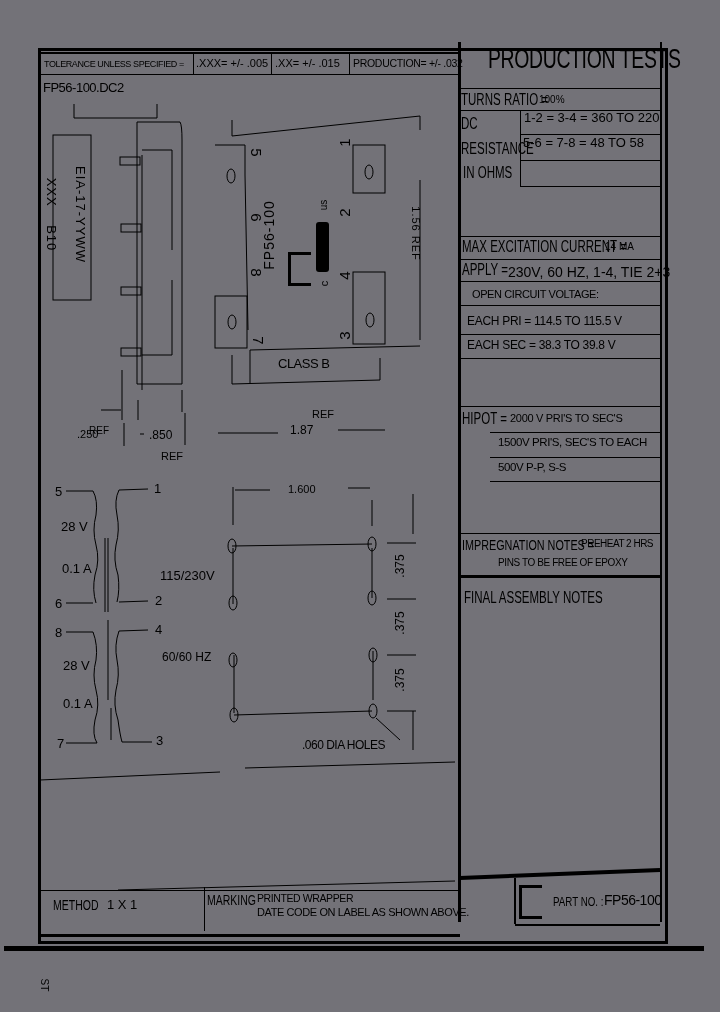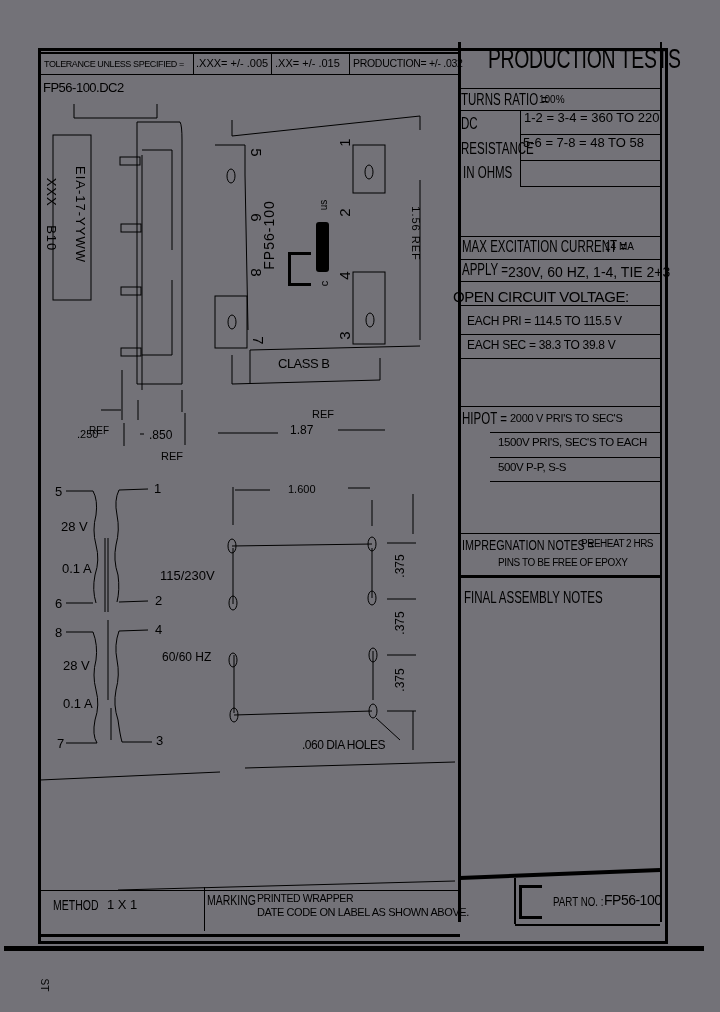--- a/index.html
+++ b/index.html
@@ -52,21 +52,21 @@
 <div class="hline" style="left:520px;top:160px;width:140px;"></div>
 <div class="hline" style="left:520px;top:186px;width:140px;"></div>
 
 <div class="hline" style="left:460px;top:236px;width:200px;"></div>
 <div class="txt narrow" style="left:462px;top:239px;font-size:16px;transform:scaleX(0.72);">MAX EXCITATION CURRENT =</div>
 <div class="txt" style="left:605px;top:242px;font-size:10px;">14 MA</div>
 <div class="hline" style="left:460px;top:259px;width:200px;"></div>
 <div class="txt narrow" style="left:462px;top:262px;font-size:16px;transform:scaleX(0.72);">APPLY =</div>
 <div class="txt" style="left:508px;top:265px;font-size:14px;">230V, 60 HZ, 1-4, TIE 2+3</div>
 <div class="hline" style="left:460px;top:281px;width:200px;"></div>
-<div class="txt" style="left:453px;top:289px;font-size:15px;letter-spacing:-0.4px;">OPEN CIRCUIT VOLTAGE:</div>
+<div class="txt" style="left:472px;top:289px;font-size:11px;letter-spacing:-0.4px;">OPEN CIRCUIT VOLTAGE:</div>
 <div class="hline" style="left:460px;top:305px;width:200px;"></div>
 <div class="txt" style="left:467px;top:315px;font-size:12px;letter-spacing:-0.3px;">EACH PRI = 114.5 TO 115.5 V</div>
 <div class="hline" style="left:460px;top:334px;width:200px;"></div>
 <div class="txt" style="left:467px;top:339px;font-size:12px;letter-spacing:-0.3px;">EACH SEC = 38.3 TO 39.8 V</div>
 <div class="hline" style="left:460px;top:358px;width:200px;"></div>
 
 <div class="hline" style="left:460px;top:406px;width:200px;"></div>
 <div class="txt narrow" style="left:462px;top:411px;font-size:16px;transform:scaleX(0.72);">HIPOT =</div>
 <div class="txt" style="left:510px;top:413px;font-size:11px;letter-spacing:-0.3px;">2000 V PRI'S TO SEC'S</div>
 <div class="hline" style="left:490px;top:432px;width:170px;"></div>

